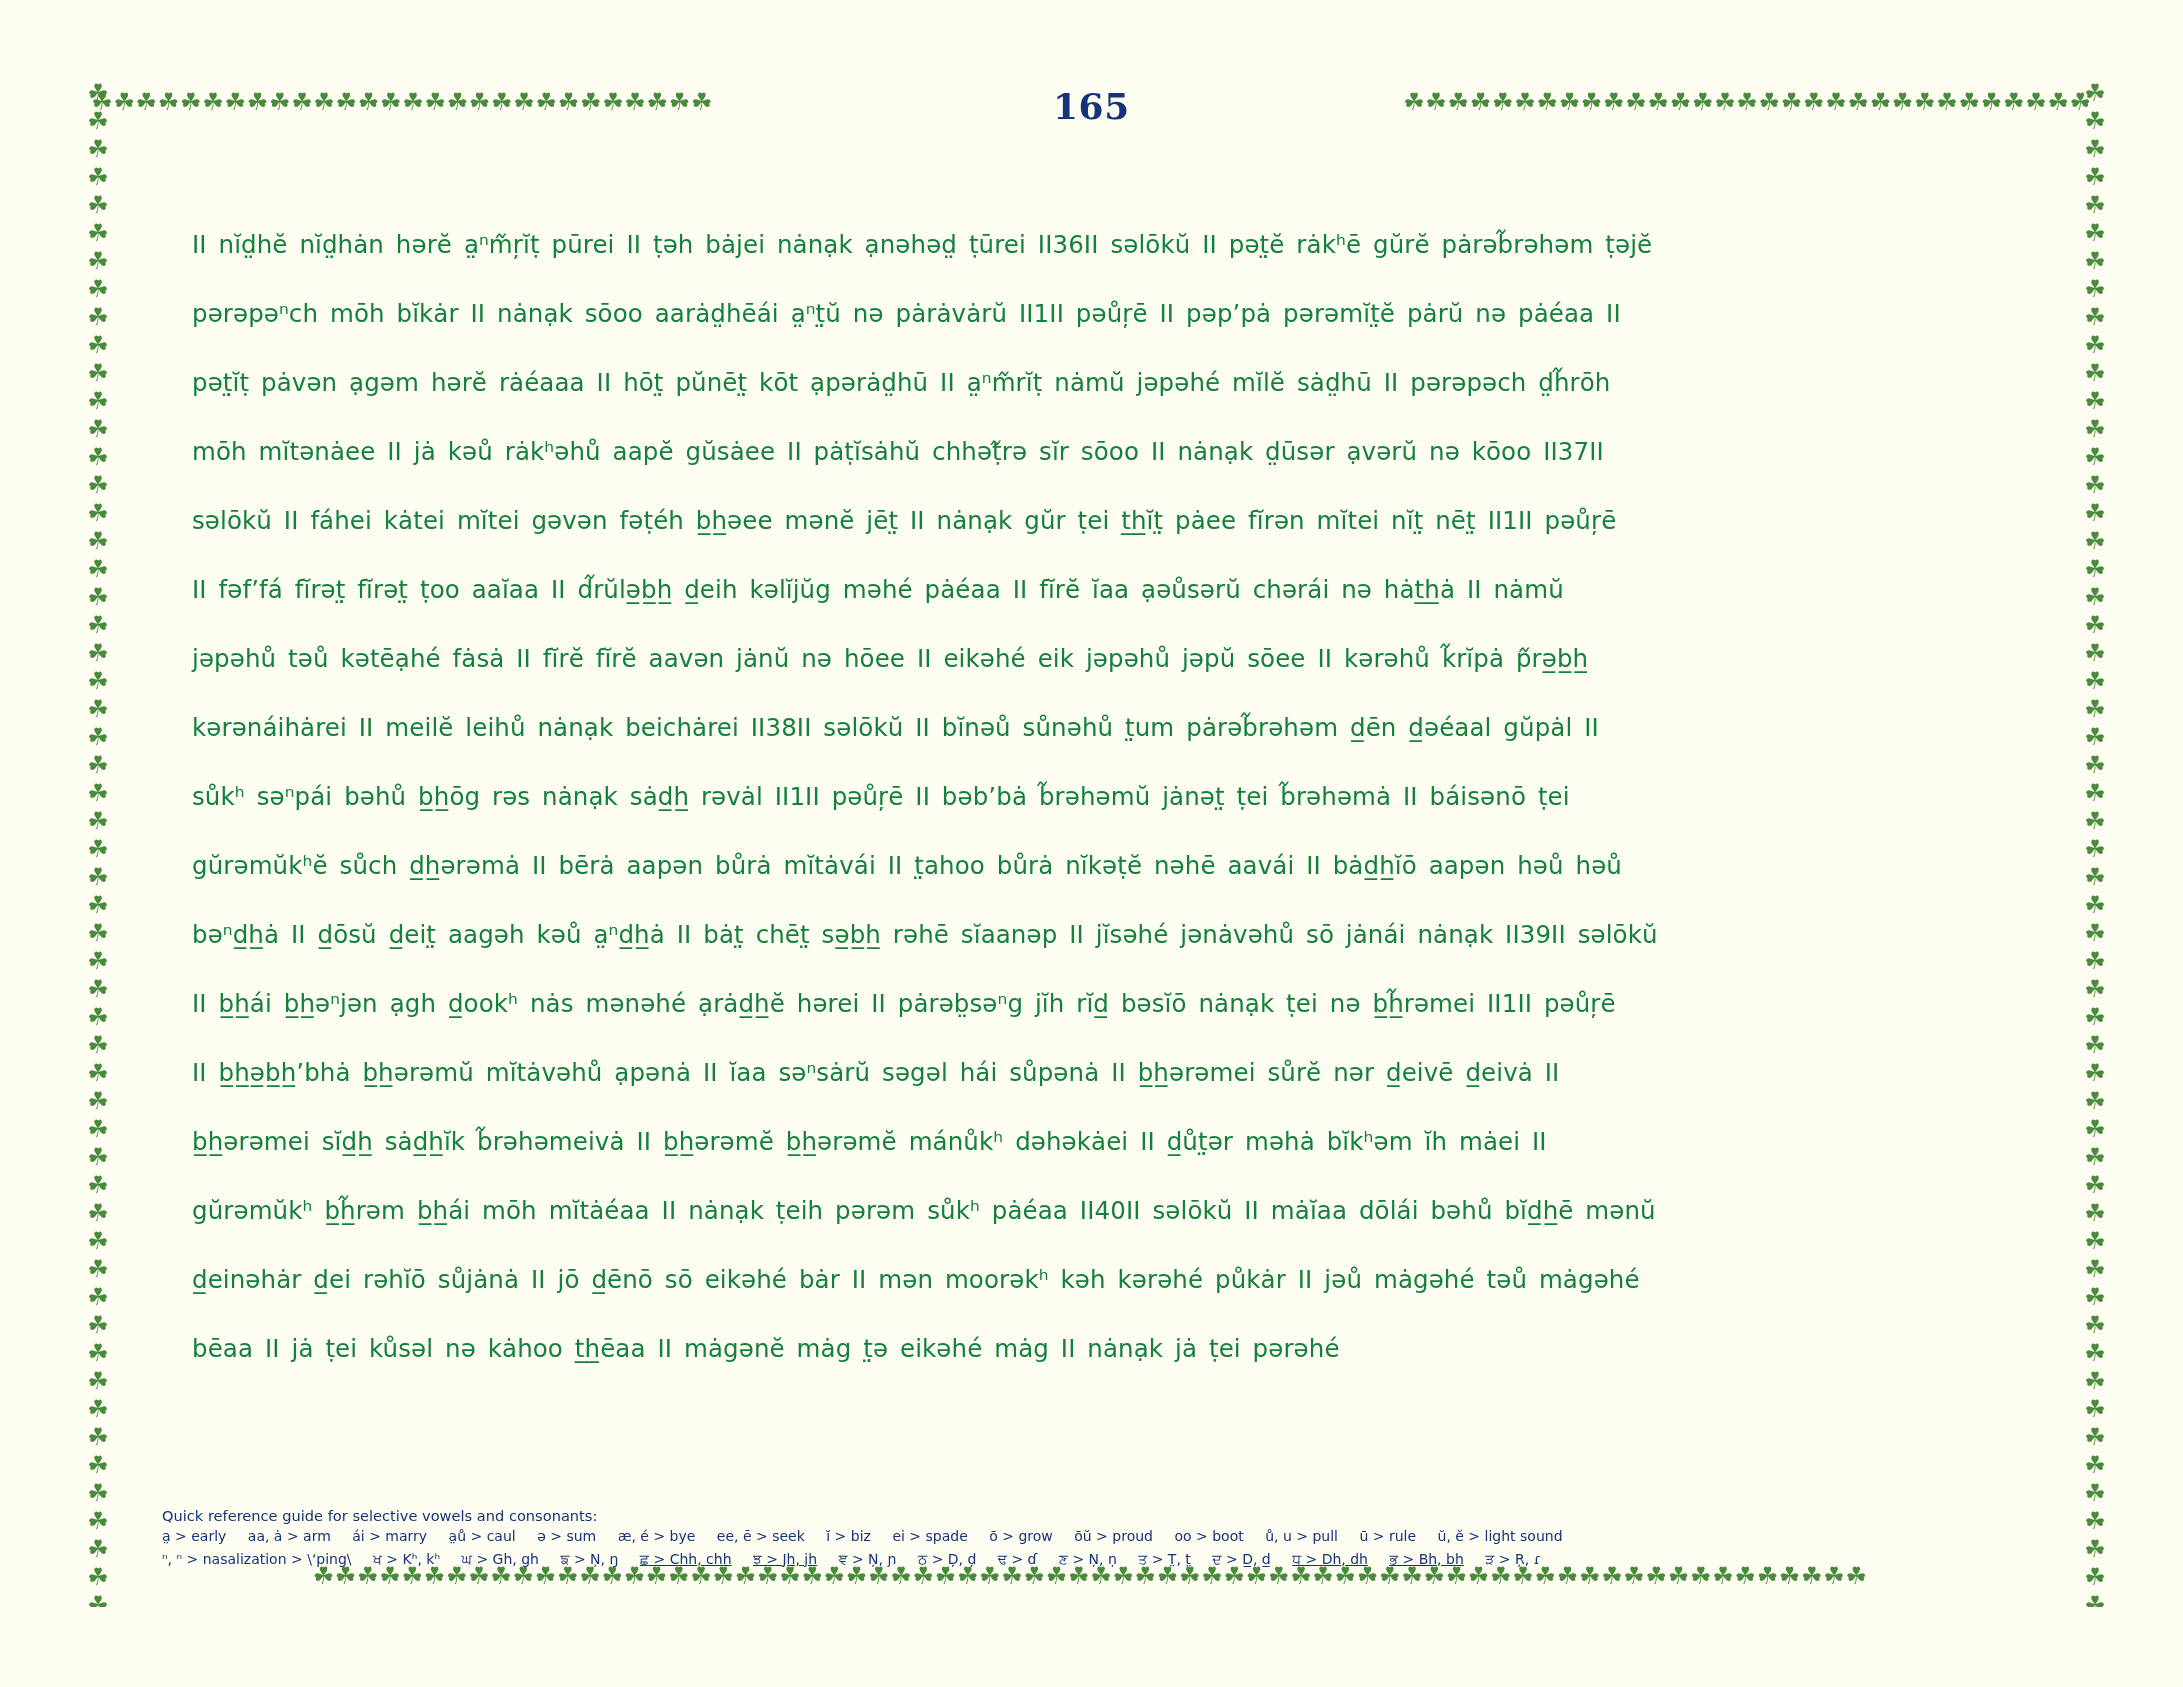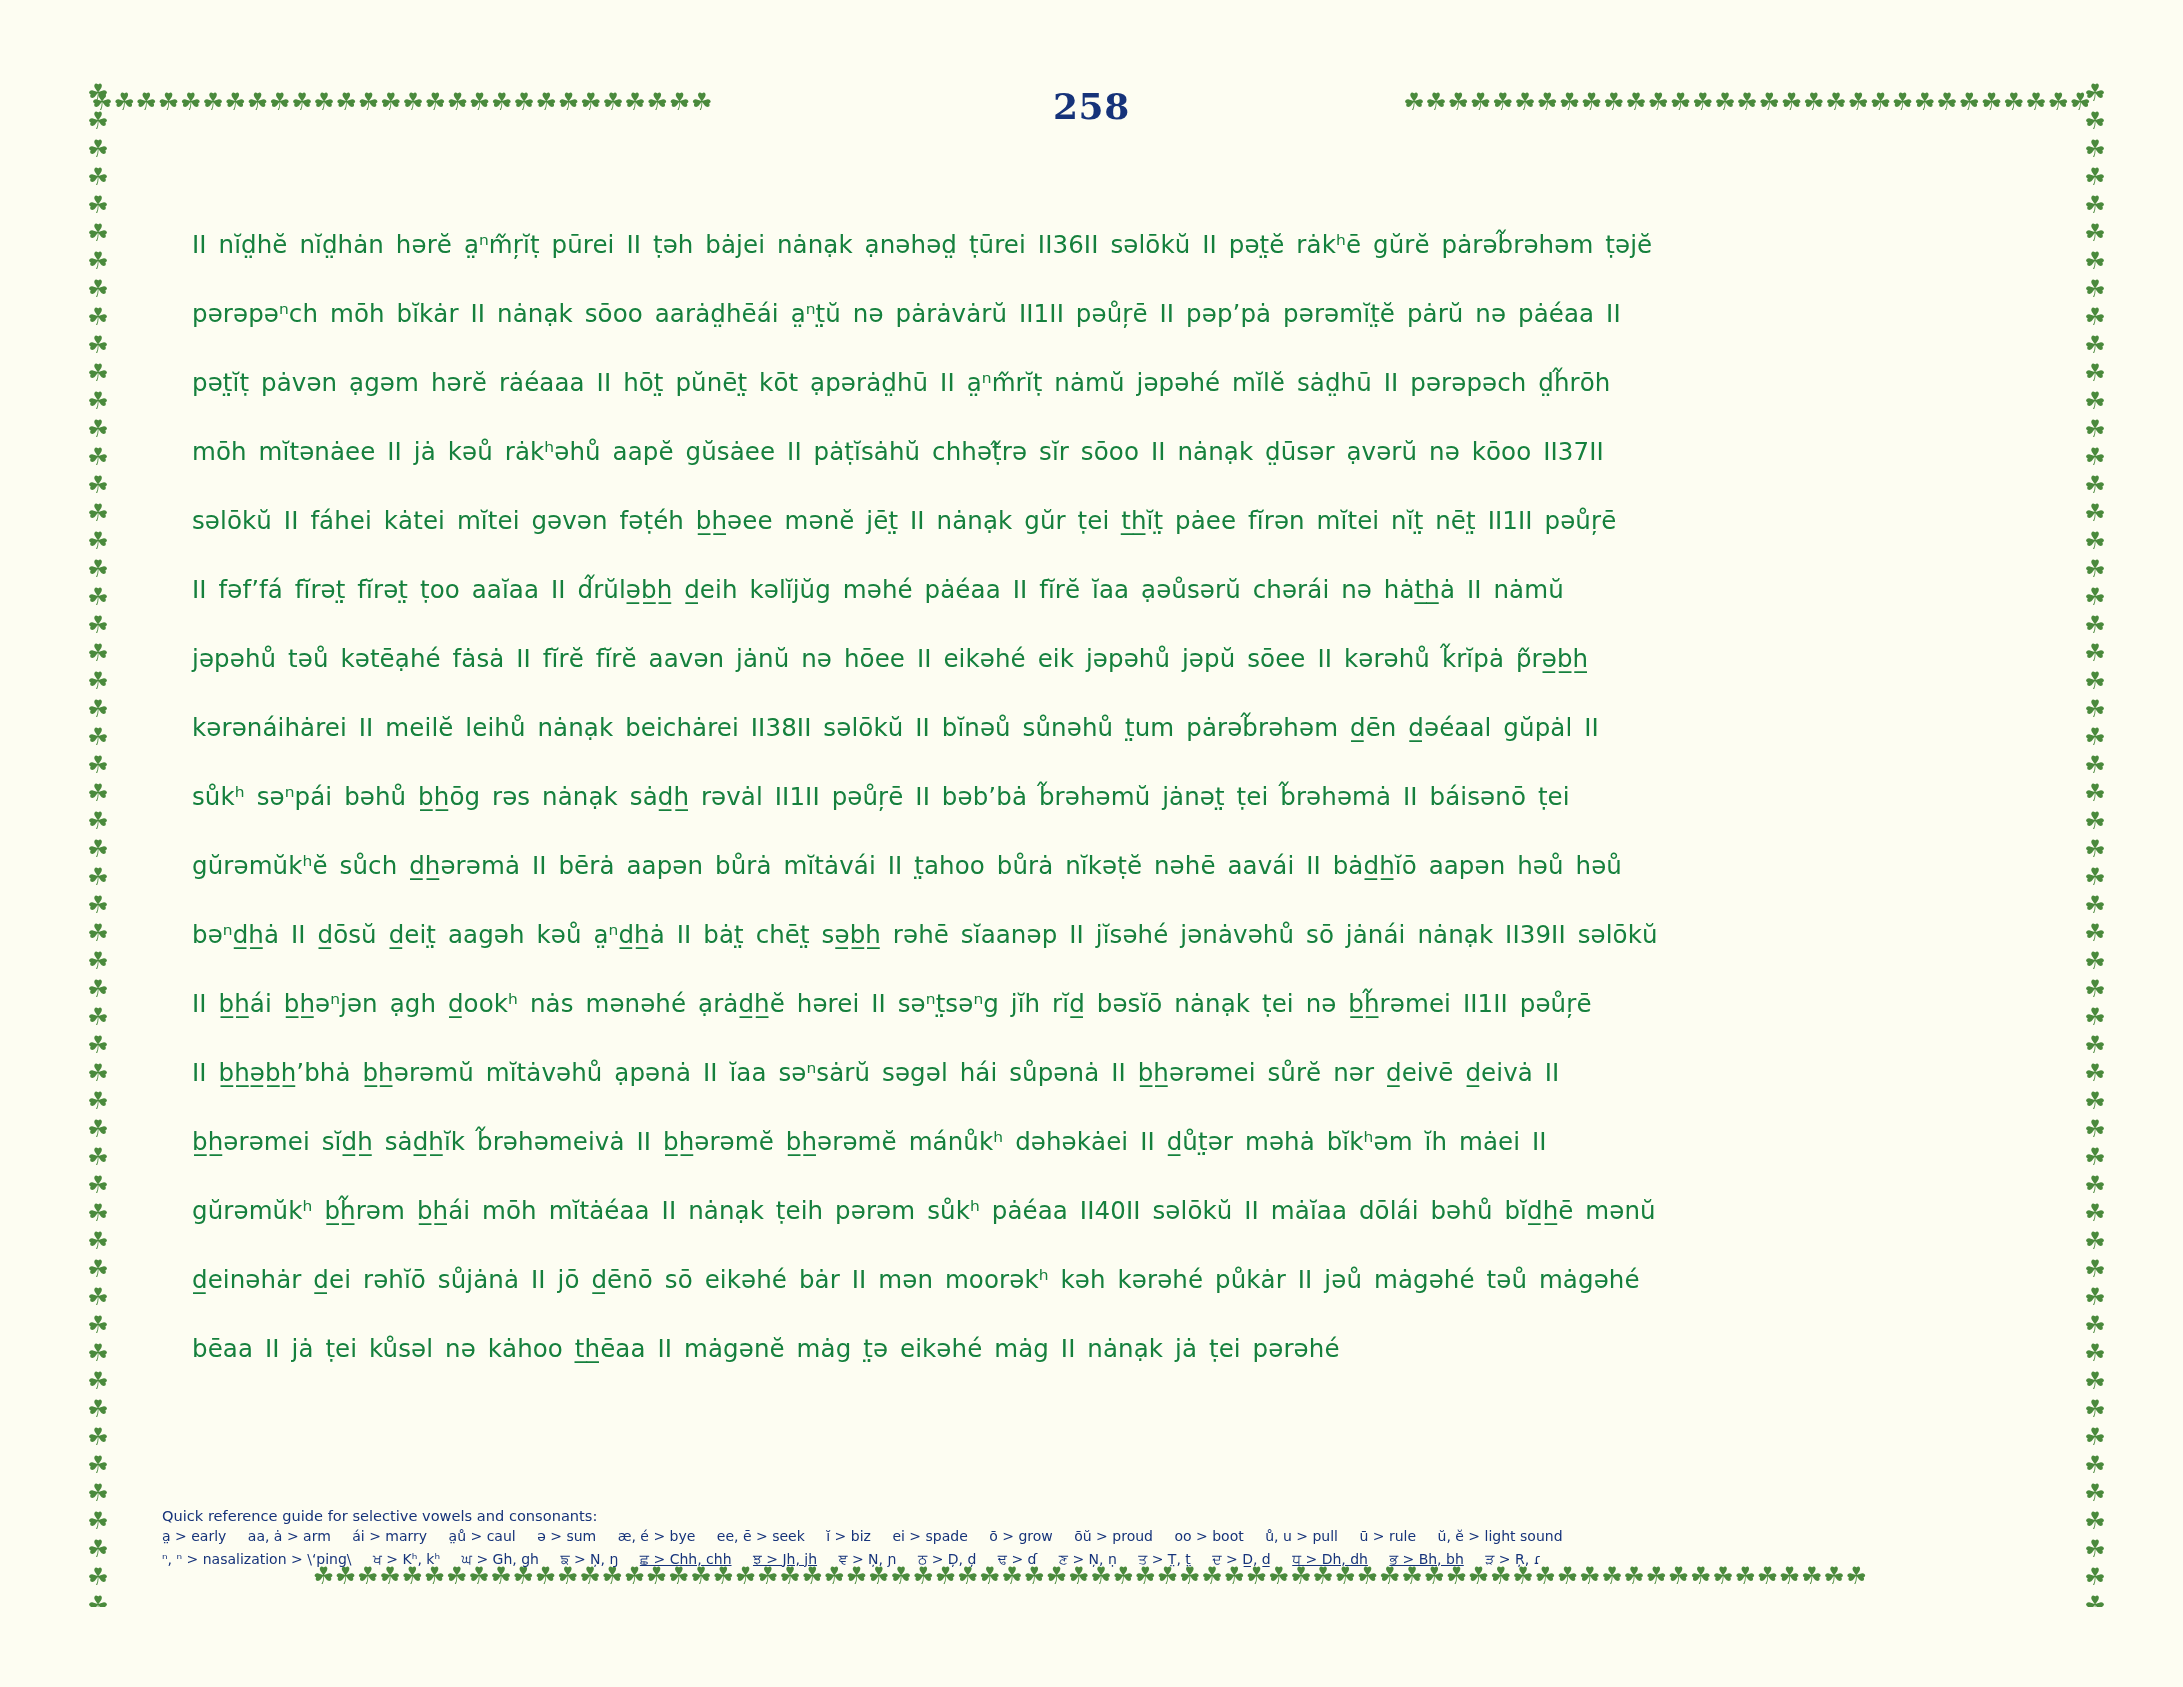--- a/index.html
+++ b/index.html
@@ -135,35 +135,35 @@
 <div class="page">
 
   <div class="border-frame">
     <div class="vine vine-left">☘☘☘☘☘☘☘☘☘☘☘☘☘☘☘☘☘☘☘☘☘☘☘☘☘☘☘☘☘☘☘☘☘☘☘☘☘☘☘☘☘☘☘☘☘☘☘☘☘☘☘☘☘☘☘☘☘☘☘☘☘☘☘☘☘☘☘☘☘☘</div>
     <div class="vine vine-right">☘☘☘☘☘☘☘☘☘☘☘☘☘☘☘☘☘☘☘☘☘☘☘☘☘☘☘☘☘☘☘☘☘☘☘☘☘☘☘☘☘☘☘☘☘☘☘☘☘☘☘☘☘☘☘☘☘☘☘☘☘☘☘☘☘☘☘☘☘☘</div>
     <div class="vine vine-top-left">☘☘☘☘☘☘☘☘☘☘☘☘☘☘☘☘☘☘☘☘☘☘☘☘☘☘☘☘</div>
     <div class="vine vine-top-right">☘☘☘☘☘☘☘☘☘☘☘☘☘☘☘☘☘☘☘☘☘☘☘☘☘☘☘☘☘☘☘</div>
     <div class="vine vine-bottom">☘☘☘☘☘☘☘☘☘☘☘☘☘☘☘☘☘☘☘☘☘☘☘☘☘☘☘☘☘☘☘☘☘☘☘☘☘☘☘☘☘☘☘☘☘☘☘☘☘☘☘☘☘☘☘☘☘☘☘☘☘☘☘☘☘☘☘☘☘☘</div>
   </div>
 
-  <div class="page-number">258</div>
+  <div class="page-number">165</div>
 
   <div class="body-text">
     <span class="ln">II nĭd̤hĕ  nĭd̤hȧn  hərĕ  a̤ⁿm᷉ŗĭṭ  pūrei II ṭəh  bȧjei nȧnạk  ạnəhəd̤  ṭūrei II36II səlōkŭ II pəṭ̤ĕ  rȧkʰē  gŭrĕ  pȧrəb᷉rəhəm  ṭəjĕ</span>
     <span class="ln">pərəpəⁿch  mōh  bĭkȧr II nȧnạk  sōoo  aarȧd̤hēái  a̤ⁿṭ̤ŭ  nə  pȧrȧvȧrŭ II1II pəůŗē II pəp’pȧ  pərəmĭṭ̤ĕ  pȧrŭ  nə  pȧéaa II</span>
     <span class="ln">pəṭ̤ĭṭ  pȧvən  ạgəm  hərĕ  rȧéaaa II hōṭ̤  pŭnēṭ̤  kōt  ạpərȧd̤hū II a̤ⁿm᷉rĭṭ  nȧmŭ  jəpəhé  mĭlĕ  sȧd̤hū II pərəpəch  d̤h᷉rōh</span>
     <span class="ln">mōh mĭtənȧee II jȧ  kəů  rȧkʰəhů  aapĕ  gŭsȧee II pȧṭĭsȧhŭ  chhəṭ᷉rə  sĭr  sōoo II nȧnạk  d̤ūsər  ạvərŭ  nə  kōoo II37II</span>
     <span class="ln">səlōkŭ II fáhei  kȧtei  mĭtei  gəvən  fəṭéh  b̲h̲əee  mənĕ  jēṭ̤ II nȧnạk  gŭr  ṭei  t̲h̲ĭṭ̤  pȧee  fĭrən  mĭtei  nĭṭ̤  nēṭ̤ II1II pəůŗē</span>
     <span class="ln">II fəf’fá  fĭrəṭ̤  fĭrəṭ̤   ṭoo  aaĭaa II d᷉rŭlə̲b̲h̲  d̲eih  kəlĭjŭg  məhé  pȧéaa II fĭrĕ  ĭaa  ạəůsərŭ  chərái  nə  hȧt̲h̲ȧ II nȧmŭ</span>
     <span class="ln">jəpəhů  təů  kətēạhé  fȧsȧ II fĭrĕ  fĭrĕ  aavən  jȧnŭ  nə  hōee II eikəhé  eik  jəpəhů  jəpŭ  sōee II kərəhů  k᷉rĭpȧ p᷉rə̲b̲h̲</span>
     <span class="ln">kərənáihȧrei II meilĕ  leihů  nȧnạk  beichȧrei II38II səlōkŭ II bĭnəů  sůnəhů  ṭ̤um  pȧrəb᷉rəhəm  d̲ēn  d̲əéaal  gŭpȧl II</span>
     <span class="ln">sůkʰ  səⁿpái  bəhů  b̲h̲ōg  rəs  nȧnạk  sȧd̲h̲  rəvȧl II1II pəůŗē II bəb’bȧ  b᷉rəhəmŭ  jȧnəṭ̤  ṭei  b᷉rəhəmȧ II báisənō  ṭei</span>
     <span class="ln">gŭrəmŭkʰĕ  sůch  d̲h̲ərəmȧ II bērȧ   aapən  bůrȧ  mĭtȧvái II ṭ̤ahoo  bůrȧ  nĭkəṭĕ nəhē  aavái II bȧd̲h̲ĭō  aapən  həů  həů</span>
     <span class="ln">bəⁿd̲h̲ȧ II d̲ōsŭ  d̲eiṭ̤  aagəh  kəů  a̤ⁿd̲h̲ȧ II bȧṭ̤  chēṭ̤  sə̲b̲h̲  rəhē  sĭaanəp II jĭsəhé  jənȧvəhů  sō  jȧnái nȧnạk II39II səlōkŭ</span>
-    <span class="ln">II b̲h̲ái  b̲h̲əⁿjən  ạgh  d̲ookʰ  nȧs  mənəhé  ạrȧd̲h̲ĕ  hərei II səⁿṭ̤səⁿg  jĭh  rĭd̲  bəsĭō  nȧnạk  ṭei  nə  b̲h̲᷉rəmei II1II pəůŗē</span>
+    <span class="ln">II b̲h̲ái  b̲h̲əⁿjən  ạgh  d̲ookʰ  nȧs  mənəhé  ạrȧd̲h̲ĕ  hərei II pȧrəb̤səⁿg  jĭh  rĭd̲  bəsĭō  nȧnạk  ṭei  nə  b̲h̲᷉rəmei II1II pəůŗē</span>
     <span class="ln">II b̲h̲ə̲b̲h̲’bhȧ  b̲h̲ərəmŭ  mĭtȧvəhů  ạpənȧ II ĭaa  səⁿsȧrŭ  səgəl  hái  sůpənȧ II b̲h̲ərəmei  sůrĕ  nər  d̲eivē  d̲eivȧ II</span>
     <span class="ln">b̲h̲ərəmei  sĭd̲h̲  sȧd̲h̲ĭk  b᷉rəhəmeivȧ II b̲h̲ərəmĕ  b̲h̲ərəmĕ  mánůkʰ  dəhəkȧei II d̲ůṭ̤ər  məhȧ  bĭkʰəm  ĭh  mȧei II</span>
     <span class="ln">gŭrəmŭkʰ  b̲h̲᷉rəm  b̲h̲ái  mōh  mĭtȧéaa II nȧnạk  ṭeih  pərəm  sůkʰ  pȧéaa II40II səlōkŭ II mȧĭaa  dōlái  bəhů bĭd̲h̲ē mənŭ</span>
     <span class="ln">d̲einəhȧr  d̲ei  rəhĭō  sůjȧnȧ II jō  d̲ēnō  sō  eikəhé  bȧr II mən  moorəkʰ  kəh  kərəhé  půkȧr II jəů  mȧgəhé  təů mȧgəhé</span>
     <span class="ln">bēaa II jȧ  ṭei  kůsəl  nə  kȧhoo  t̲h̲ēaa II mȧgənĕ  mȧg  ṭ̤ə  eikəhé  mȧg II nȧnạk  jȧ  ṭei  pərəhé</span>
   </div>
 
   <div class="footer">
     <div class="footer-title">Quick reference guide for selective vowels and consonants:</div>
     <div class="footer-row">

